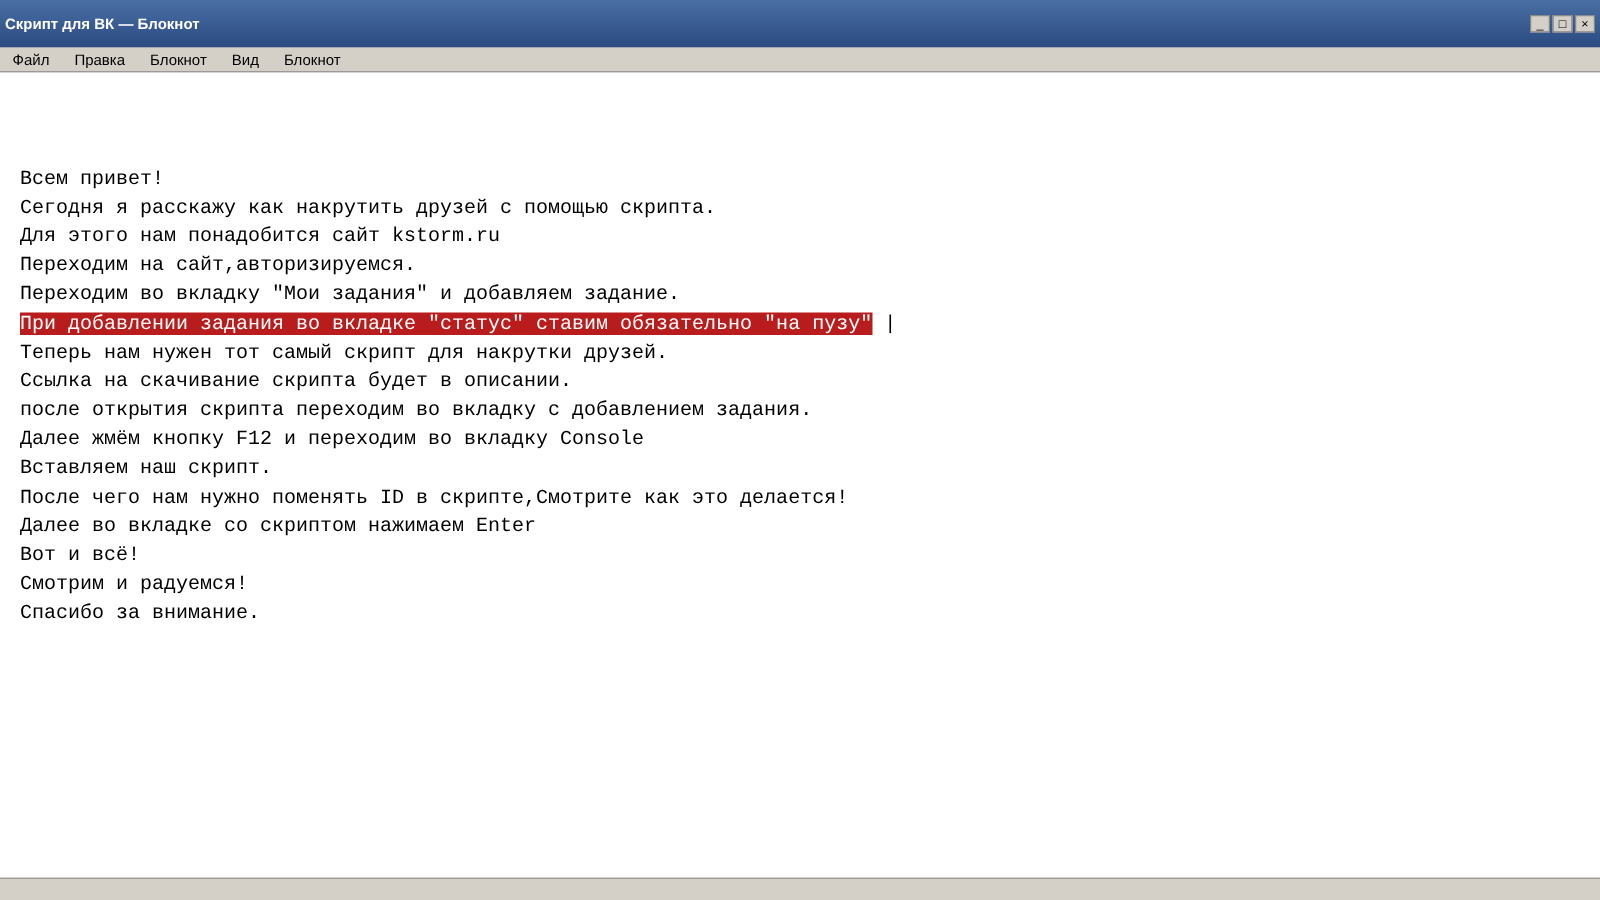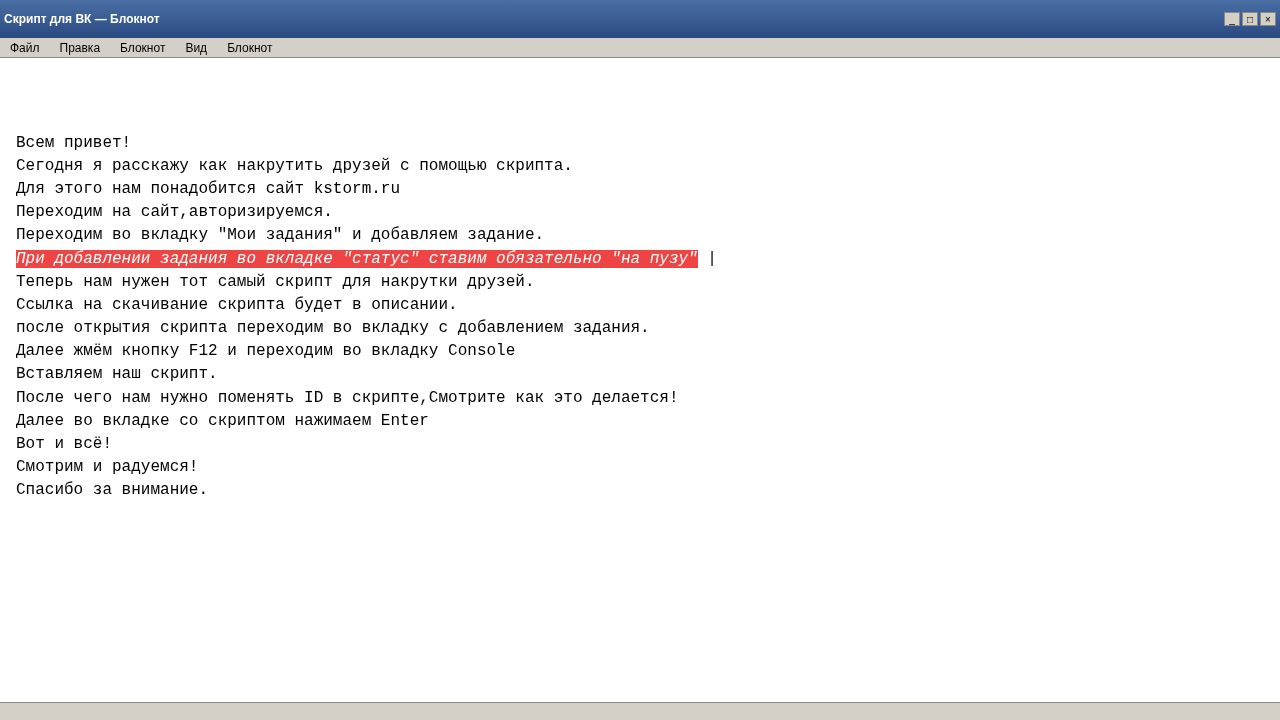--- a/index.html
+++ b/index.html
@@ -108,23 +108,22 @@
       font-family: Arial, sans-serif;
       color: black;
     }
 
     .line-container {
       display: block;
       white-space: pre-wrap;
     }
 
     .selected-line {
-      background-color: #ef4444;
+      background-color: #b91c1c;
       color: white;
-      font-style: italic;
     }
   </style>
 </head>
 <body>
 
 <div class="title-bar">
   <span class="title-bar-text">Скрипт для ВК — Блокнот</span>
   <div class="title-bar-controls">
     <div class="title-btn">_</div>
     <div class="title-btn">□</div>

